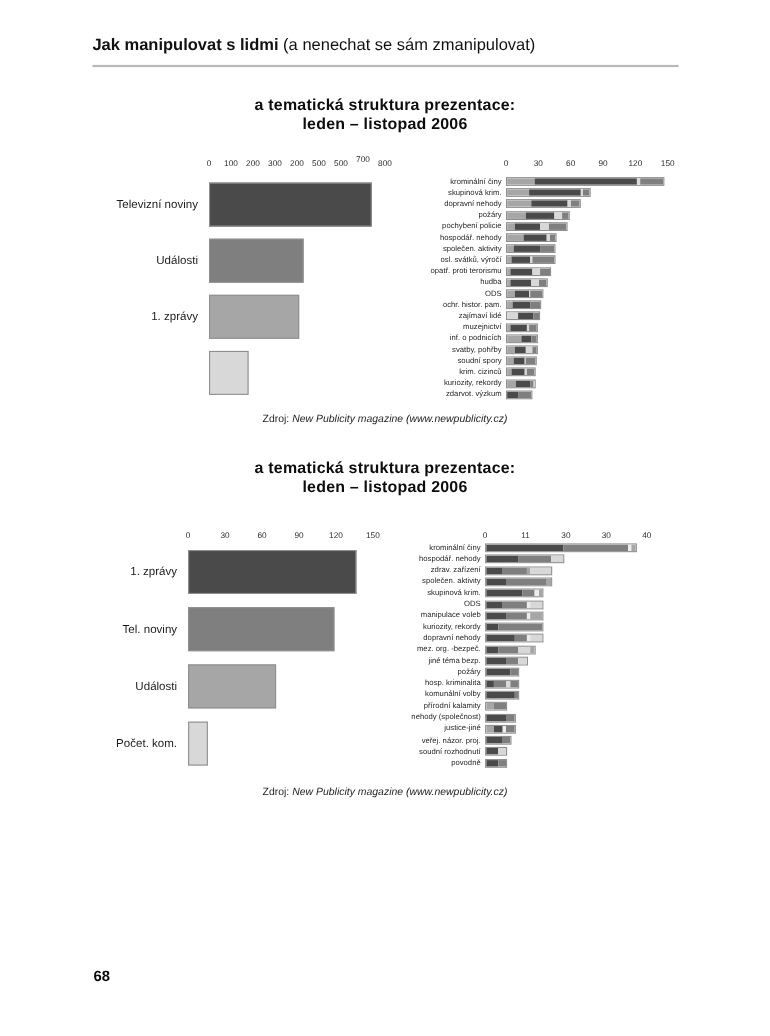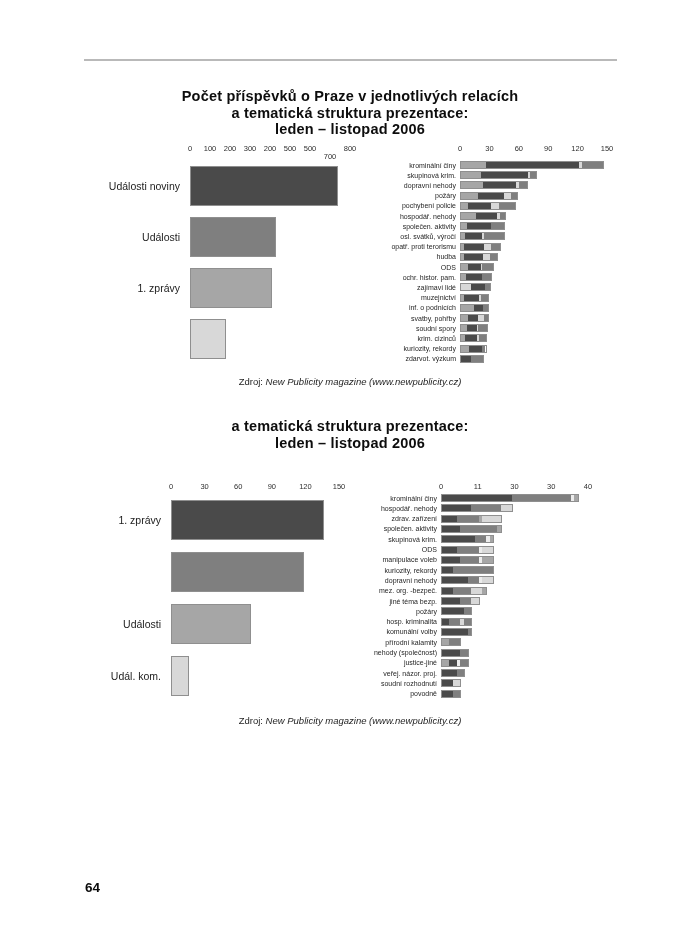--- a/index.html
+++ b/index.html
@@ -34,39 +34,41 @@
   .source .src-italic{font-style:italic;}
   #figure-praha .source{top:288px;}
   #figure-brno .source{top:297px;}
   .pageno{position:absolute;left:85px;top:880px;font-weight:bold;font-size:13.5px;color:#0a0a0a;}
 </style>
 </head>
 <body>
 
 <div class="page">
 
+  <div class="header">
+    <span class="hb">Jak manipulovat s lidmi</span><span> (a nenechat se sám zmanipulovat)</span>
+  </div>
   <div class="rule"></div>
 
   <div class="figure" id="figure-praha">
     <div class="fig-title">
-      <span>Počet příspěvků o Praze v jednotlivých relacích</span>
       <span>a tematická struktura prezentace:</span>
       <span>leden – listopad 2006</span>
     </div>
     <div class="panel" id="praha-left">
         <div class="tick" style="left: 106px; top: 4px;">0</div>
         <div class="tick" style="left: 126px; top: 4px;">100</div>
         <div class="tick" style="left: 146px; top: 4px;">200</div>
         <div class="tick" style="left: 166px; top: 4px;">300</div>
         <div class="tick" style="left: 186px; top: 4px;">200</div>
         <div class="tick" style="left: 206px; top: 4px;">500</div>
         <div class="tick" style="left: 226px; top: 4px;">500</div>
-        <div class="tick" style="left: 246px; top: 12px;">700</div>
+        <div class="tick" style="left: 246px; top: 0;">700</div>
         <div class="tick" style="left: 266px; top: 4px;">800</div>
-        <div class="bar-label" style="top: 26px; width: 104px; height: 40px;">Události noviny</div>
+        <div class="bar-label" style="top: 26px; width: 104px; height: 40px;">Televizní noviny</div>
         <div class="bar" style="left: 106px; top: 26px; width: 148px; height: 40px; background: rgb(74, 74, 74);"></div>
         <div class="bar-label" style="top: 77px; width: 104px; height: 40px;">Události</div>
         <div class="bar" style="left: 106px; top: 77px; width: 86px; height: 40px; background: rgb(127, 127, 127);"></div>
         <div class="bar-label" style="top: 128px; width: 104px; height: 40px;">1. zprávy</div>
         <div class="bar" style="left: 106px; top: 128px; width: 82px; height: 40px; background: rgb(166, 166, 166);"></div>
         <div class="bar" style="left: 106px; top: 179px; width: 36px; height: 40px; background: rgb(216, 216, 216);"></div>
       </div>
     <div class="panel" id="praha-right">
         <div class="tick" style="left: 82px; top: 4px;">0</div>
         <div class="tick" style="left: 111.4px; top: 4px;">30</div>
@@ -220,24 +222,25 @@
     </div>
     <div class="panel" id="brno-left">
         <div class="tick" style="left: 101px; top: 12px;">0</div>
         <div class="tick" style="left: 134.6px; top: 12px;">30</div>
         <div class="tick" style="left: 168.2px; top: 12px;">60</div>
         <div class="tick" style="left: 201.8px; top: 12px;">90</div>
         <div class="tick" style="left: 235.4px; top: 12px;">120</div>
         <div class="tick" style="left: 269px; top: 12px;">150</div>
         <div class="bar-label" style="top: 30px; width: 99px; height: 40px;">1. zprávy</div>
         <div class="bar" style="left: 101px; top: 30px; width: 153px; height: 40px; background: rgb(74, 74, 74);"></div>
+        <div class="bar-label" style="top: 82px; width: 99px; height: 40px;">Tel. noviny</div>
         <div class="bar" style="left: 101px; top: 82px; width: 133px; height: 40px; background: rgb(127, 127, 127);"></div>
         <div class="bar-label" style="top: 134px; width: 99px; height: 40px;">Události</div>
         <div class="bar" style="left: 101px; top: 134px; width: 80px; height: 40px; background: rgb(166, 166, 166);"></div>
-        <div class="bar-label" style="top: 186px; width: 99px; height: 40px;">Udál. kom.</div>
+        <div class="bar-label" style="top: 186px; width: 99px; height: 40px;">Počet. kom.</div>
         <div class="bar" style="left: 101px; top: 186px; width: 18px; height: 40px; background: rgb(216, 216, 216);"></div>
       </div>
     <div class="panel" id="brno-right">
         <div class="tick" style="left: 86px; top: 12px;">0</div>
         <div class="tick" style="left: 122.75px; top: 12px;">11</div>
         <div class="tick" style="left: 159.5px; top: 12px;">30</div>
         <div class="tick" style="left: 196.25px; top: 12px;">30</div>
         <div class="tick" style="left: 233px; top: 12px;">40</div>
         <div class="row-label" style="top: 23px; width: 86px; height: 10px;">krominální činy</div>
         <div class="sbar" style="left: 86px; top: 24px; height: 8px; width: 137.975px;">
@@ -359,15 +362,15 @@
         <div class="sbar" style="left: 86px; top: 219.7px; height: 8px; width: 20.375px;">
           <div class="seg" style="width: 11.025px; background: rgb(74, 74, 74);"></div>
           <div class="seg" style="width: 7.35px; background: rgb(127, 127, 127);"></div>
         </div>
       </div>
     <div class="source">
       <span>Zdroj: </span><span class="src-italic">New Publicity magazine (www.newpublicity.cz)</span>
     </div>
   </div>
 
-  <div class="pageno">64</div>
+  <div class="pageno">68</div>
 
 </div>
 
 </body></html>

